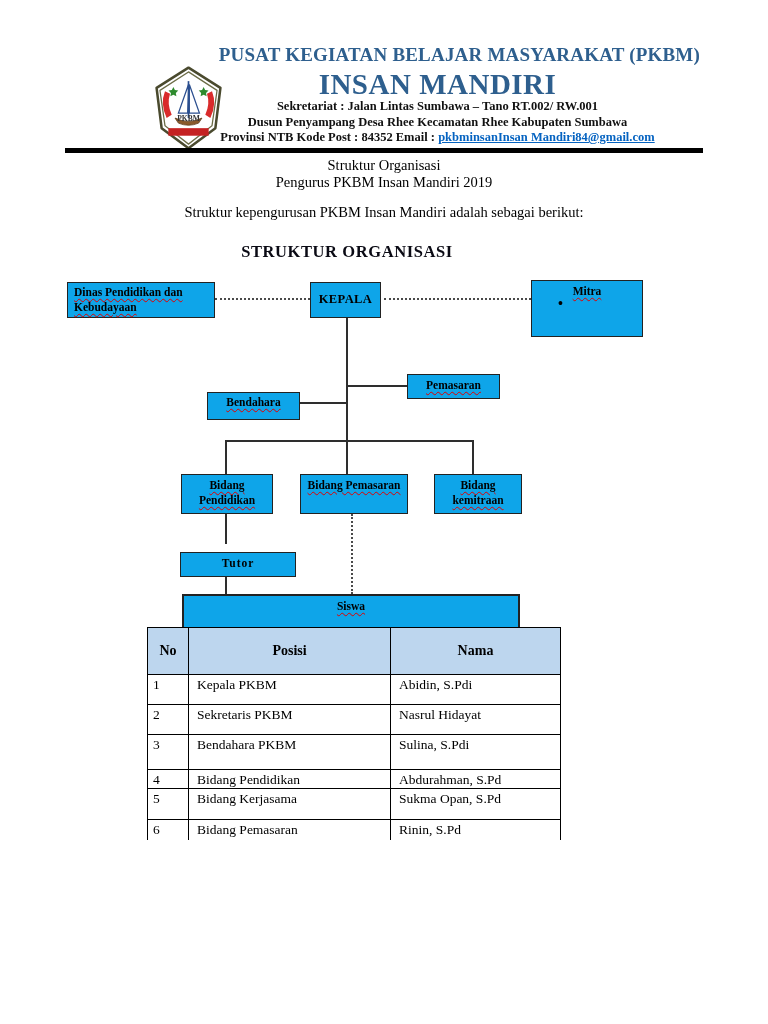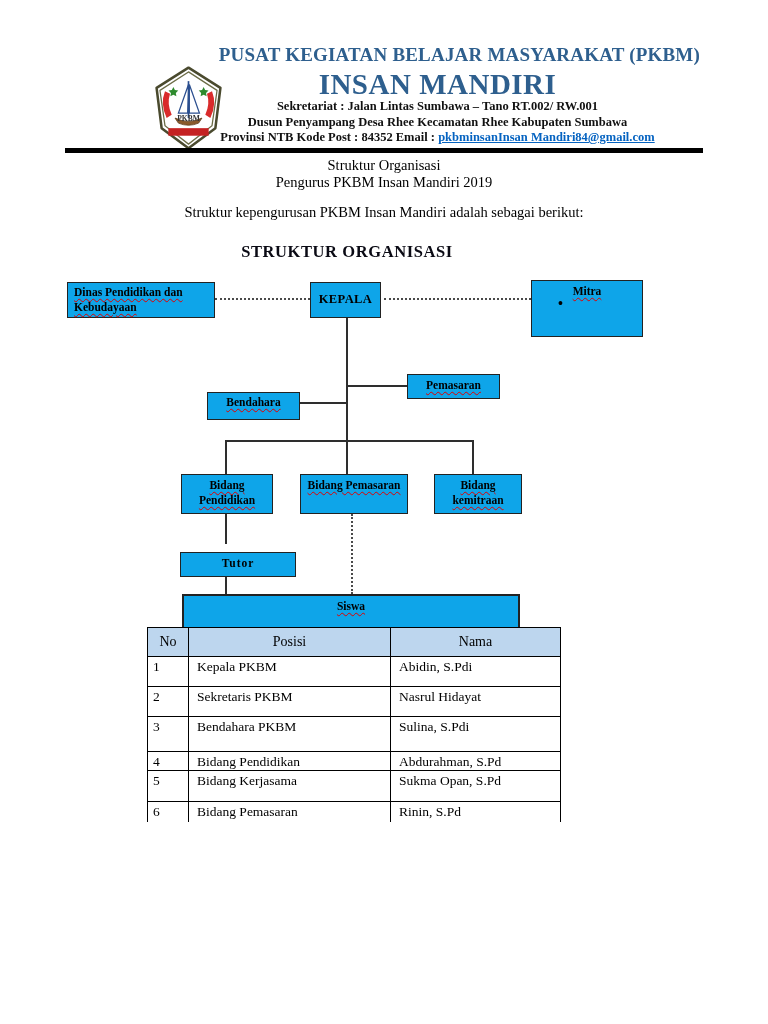--- a/index.html
+++ b/index.html
@@ -65,21 +65,21 @@
   .l-bendahara{left:300px;top:402px;width:46px;}
   .l-dist{left:225px;top:440px;width:249px;}
   .l-dropL{left:225px;top:440px;height:34px;}
   .l-dropR{left:472px;top:440px;height:34px;}
   .l-tutor-top{left:225px;top:514px;height:30px;}
   .l-tutor-bot{left:225px;top:569px;height:25px;}
   .l-dot-siswa{left:351px;top:514px;height:80px;}
   
   .tbl{position:absolute;left:147px;top:627px;border-collapse:collapse;table-layout:fixed;}
   .tbl td,.tbl th{border:1.5px solid #000;vertical-align:top;font-size:13.5px;overflow:hidden;}
-  .tbl th{background:var(--table-header-bg);font-weight:normal;text-align:center;font-size:14px;height:21px;padding:6px 0;}
+  .tbl th{background:var(--table-header-bg);font-weight:bold;text-align:center;font-size:14px;height:21px;padding:15px 0;}
   .col-no{width:41px;}
   .col-posisi{width:202px;}
   .col-nama{width:170px;}
   .tbl td{padding:2px 4px 0 8px;line-height:1.2;}
   .tbl td.c-no{padding-left:5px;}
   .tbl tr.r1 td{height:30px;} .tbl tr.r2 td{height:30px;} .tbl tr.r3 td{height:35px;}
   .tbl tr.r4 td{height:19px;} .tbl tr.r5 td{height:31px;} .tbl tr.r6 td{height:20px;border-bottom:none;}
 </style>
 </head>
 <body>

